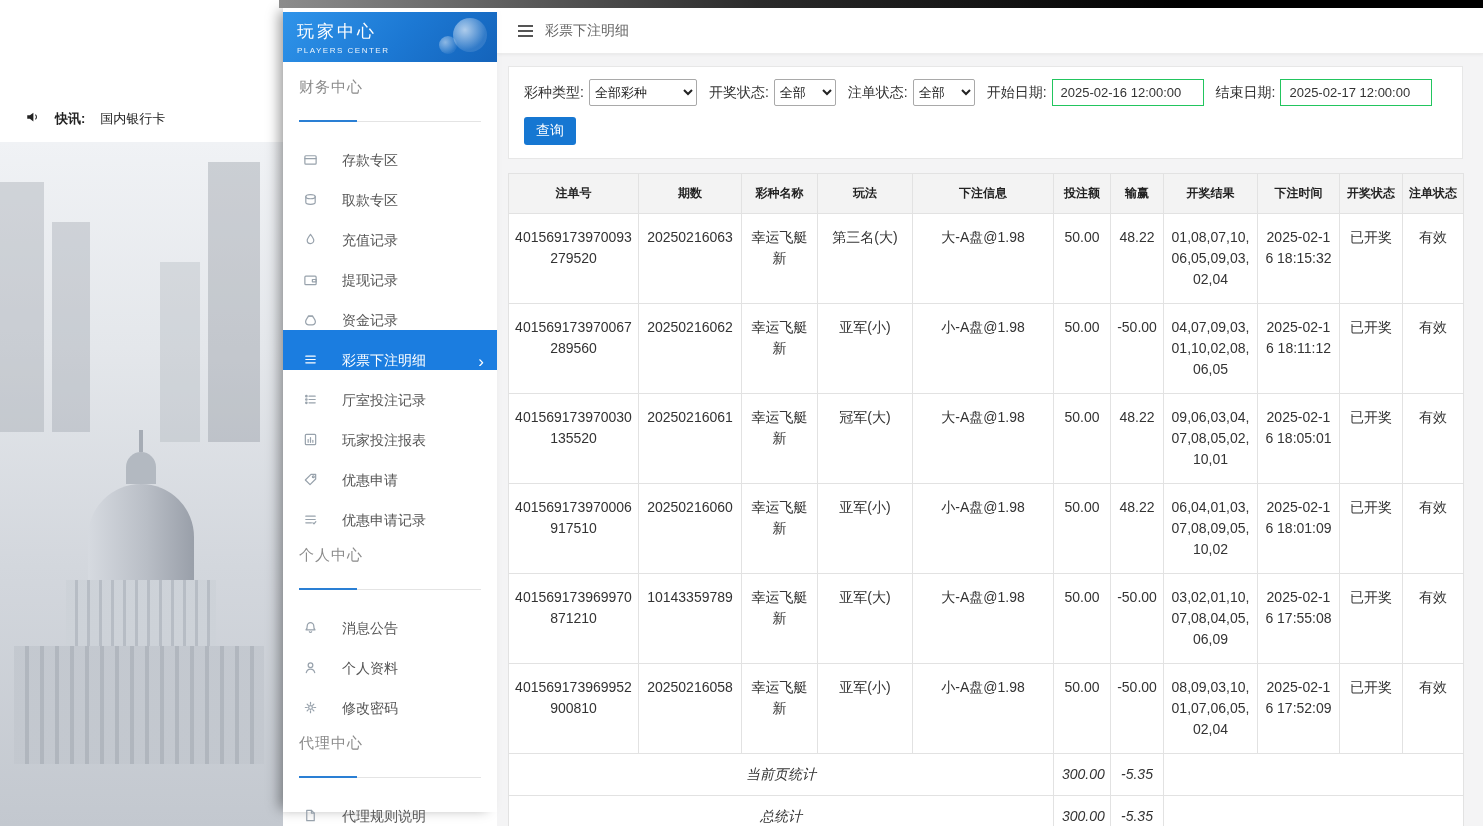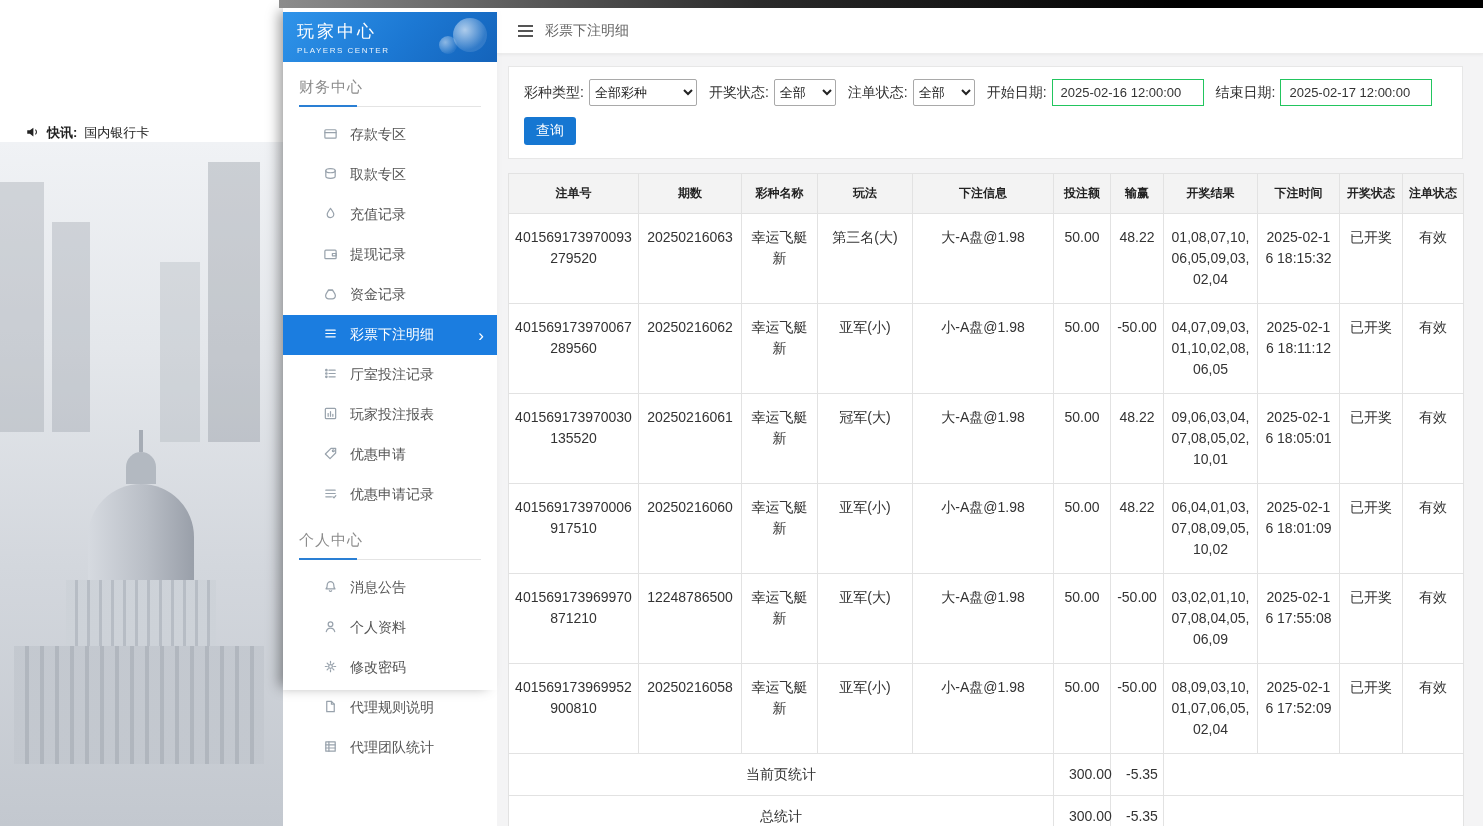--- a/index.html
+++ b/index.html
@@ -4,21 +4,21 @@
 <style>
   *{margin:0;padding:0;box-sizing:border-box;}
   html,body{width:1483px;height:826px;}
   body{font-family:"Liberation Sans","DejaVu Sans",sans-serif;background:#fff;position:relative;overflow:hidden;}
 
   
   .left-strip{position:absolute;left:0;top:0;width:283px;height:826px;background:#fff;overflow:hidden;}
   .logo{position:absolute;left:6px;top:34px;font-size:56px;font-style:italic;font-weight:bold;letter-spacing:1px;white-space:nowrap;
         background:linear-gradient(180deg,#fbe694 0%,#eec04e 30%,#b37d10 68%,#e3ab2e 100%);
         -webkit-background-clip:text;background-clip:text;color:transparent;}
-  .ticker{position:absolute;left:0;top:110px;width:283px;height:32px;display:flex;align-items:flex-end;gap:7px;padding-left:25px;font-size:13px;color:#222;background:#fff;}
+  .ticker{position:absolute;left:0;top:110px;width:283px;height:32px;display:flex;align-items:flex-start;gap:15px;padding-left:25px;font-size:13px;color:#222;background:#fff;}
   .ticker .tk-label{font-weight:bold;}
   .photo{position:absolute;left:0;top:142px;width:283px;height:684px;
          background:linear-gradient(180deg,#f0f2f5 0%,#e4e7eb 30%,#d3d7dd 62%,#c3c8cf 100%);}
   .bldg{position:absolute;background:rgba(138,146,157,.30);}
   .b1{left:0;top:40px;width:44px;height:250px;}
   .b2{left:52px;top:80px;width:38px;height:210px;background:rgba(120,128,140,.25);}
   .b3{left:208px;top:20px;width:52px;height:280px;background:rgba(110,118,130,.28);}
   .b4{left:160px;top:120px;width:40px;height:180px;background:rgba(150,158,168,.25);}
   .cap-base{position:absolute;left:14px;bottom:62px;width:250px;height:118px;opacity:.85;
             background:repeating-linear-gradient(90deg,#c2c7ce 0 11px,#acb2ba 11px 15px);}
@@ -27,34 +27,34 @@
   .dome{position:absolute;left:88px;bottom:246px;width:106px;height:96px;border-radius:53px 53px 0 0;
         background:linear-gradient(90deg,#d6dae0 0%,#b9bec6 55%,#999fa9 100%);}
   .dome-top{position:absolute;left:126px;bottom:342px;width:30px;height:32px;border-radius:15px 15px 0 0;background:#b3b9c1;}
   .spire{position:absolute;left:139px;bottom:374px;width:4px;height:22px;background:#a6acb5;}
 
   
   .top-dark{position:absolute;left:279px;right:0;top:0;height:8px;z-index:6;
             background:linear-gradient(90deg,#8c8c8c 0%,#2b2b2b 40%,#000 75%);}
 
   
-  .sidebar{position:absolute;left:283px;top:8px;width:214px;height:682px;background:#fff;z-index:5;
+  .sidebar{position:absolute;left:283px;top:8px;width:214px;height:804px;background:#fff;z-index:5;
            box-shadow:-7px 0 12px -3px rgba(0,0,0,.38);padding-top:4px;}
   .side-head{height:50px;background:linear-gradient(130deg,#2f94ea 0%,#1c78d3 55%,#1463ba 100%);
              color:#fff;padding:8px 0 0 14px;position:relative;overflow:hidden;}
   .side-head::before{content:"";position:absolute;right:10px;top:6px;width:34px;height:34px;border-radius:50%;
              background:radial-gradient(circle at 35% 35%,rgba(255,255,255,.65),rgba(255,255,255,.12) 65%);}
   .side-head::after{content:"";position:absolute;right:40px;top:24px;width:18px;height:18px;border-radius:50%;
              background:radial-gradient(circle at 35% 35%,rgba(255,255,255,.5),rgba(255,255,255,.08) 70%);}
   .side-head .t{font-size:17px;letter-spacing:3px;}
   .side-head .s{font-size:8px;letter-spacing:1.5px;opacity:.9;margin-top:3px;}
-  .side-sec{position:relative;margin:16px 16px 8px;border-bottom:1px solid #e4e4e4;padding-bottom:9px;
+  .side-sec{position:relative;margin:16px 16px 8px;border-bottom:1px solid #e4e4e4;padding-bottom:24px;
             font-size:15px;color:#8b8b8b;letter-spacing:1px;}
   .side-sec::after{content:"";position:absolute;left:0;bottom:-1px;width:58px;height:2px;background:#2a7fd4;}
-  .side-item{height:40px;display:flex;align-items:center;gap:12px;padding-left:40px;font-size:14px;color:#555;
+  .side-item{height:40px;display:flex;align-items:flex-end;gap:24px;padding-left:20px;font-size:14px;color:#555;
              cursor:pointer;position:relative;}
   .side-item svg{width:15px;height:15px;stroke:#98a2ac;fill:none;stroke-width:1.3;stroke-linecap:round;stroke-linejoin:round;}
   .side-item.active{background:#1b7de0;color:#fff;}
   .side-item.active svg{stroke:#fff;}
   .side-item .chev{position:absolute;right:13px;font-size:17px;color:#fff;line-height:1;}
 
   
   .main{position:absolute;left:497px;top:8px;right:0;bottom:0;background:#f4f4f5;}
   .main-top{height:46px;background:#fff;display:flex;align-items:center;gap:11px;padding-left:20px;
             border-bottom:1px solid #ececec;box-shadow:0 1px 3px rgba(0,0,0,.05);}
@@ -70,21 +70,21 @@
   .sel-wide{width:108px;} .sel-narrow{width:62px;}
   input.date{height:27px;width:152px;border:1px solid #22c55e;font-size:13px;color:#333;padding:0 8px;font-family:inherit;}
   .search-btn{margin-top:11px;min-width:50px;height:28px;background:#1677d2;color:#fff;border:none;border-radius:3px;
               font-size:14px;cursor:pointer;padding:0 12px;font-family:inherit;}
 
   .table-wrap{margin-top:14px;}
   table.bets{width:955px;border-collapse:collapse;table-layout:fixed;background:#fff;}
   .bets th,.bets td{border:1px solid #e2e2e2;text-align:center;color:#333;}
   .bets th{background:#f3f3f3;font-weight:bold;font-size:12px;color:#222;height:40px;padding:4px 1px;}
   .bets td{font-size:14px;padding:13px 5px;vertical-align:top;word-break:break-all;line-height:1.5;}
-  .bets tr.sum td{padding:10px 15px;vertical-align:middle;word-break:normal;}
+  .bets tr.sum td{padding:10px 8px;vertical-align:middle;word-break:normal;font-style:italic;}
 </style>
 </head>
 <body>
 
 <div class="left-strip">
   <div class="ticker">
     <span>
       <svg width="15" height="14" viewBox="0 0 16 16">
           <path d="M2 6v4h3l4 3V3L5 6H2z" fill="#222"></path>
           <path d="M11.3 5.3a3.6 3.6 0 0 1 0 5.4" stroke="#222" fill="none" stroke-width="1.2"></path>
@@ -209,20 +209,21 @@
           </svg></span>
         <span class="side-label">个人资料</span>
       </div>
       <div class="side-item">
         <span class="side-icn"><svg viewBox="0 0 16 16">
             <circle cx="8" cy="8" r="2"></circle>
             <path d="M8 2.5v2M8 11.5v2M2.5 8h2M11.5 8h2M4.4 4.4l1.3 1.3M10.3 10.3l1.3 1.3M11.6 4.4l-1.3 1.3M5.7 10.3l-1.3 1.3"></path>
           </svg></span>
         <span class="side-label">修改密码</span>
       </div>
+      <div class="side-sec">代理中心</div>
       <div class="side-item">
         <span class="side-icn"><svg viewBox="0 0 16 16">
             <path d="M4 2.5h5l3 3v8H4z"></path>
             <path d="M9 2.5v3h3"></path>
           </svg></span>
         <span class="side-label">代理规则说明</span>
       </div>
       <div class="side-item">
         <span class="side-icn"><svg viewBox="0 0 16 16">
             <rect x="3" y="3" width="10" height="10"></rect>
@@ -359,21 +360,21 @@
               <td>小-A盘@1.98</td>
               <td>50.00</td>
               <td>48.22</td>
               <td>06,04,01,03,07,08,09,05,10,02</td>
               <td>2025-02-16 18:01:09</td>
               <td>已开奖</td>
               <td>有效</td>
             </tr>
             <tr>
               <td>401569173969970871210</td>
-              <td>12248786500</td>
+              <td>10143359789</td>
               <td>幸运飞艇新</td>
               <td>亚军(大)</td>
               <td>大-A盘@1.98</td>
               <td>50.00</td>
               <td>-50.00</td>
               <td>03,02,01,10,07,08,04,05,06,09</td>
               <td>2025-02-16 17:55:08</td>
               <td>已开奖</td>
               <td>有效</td>
             </tr>

